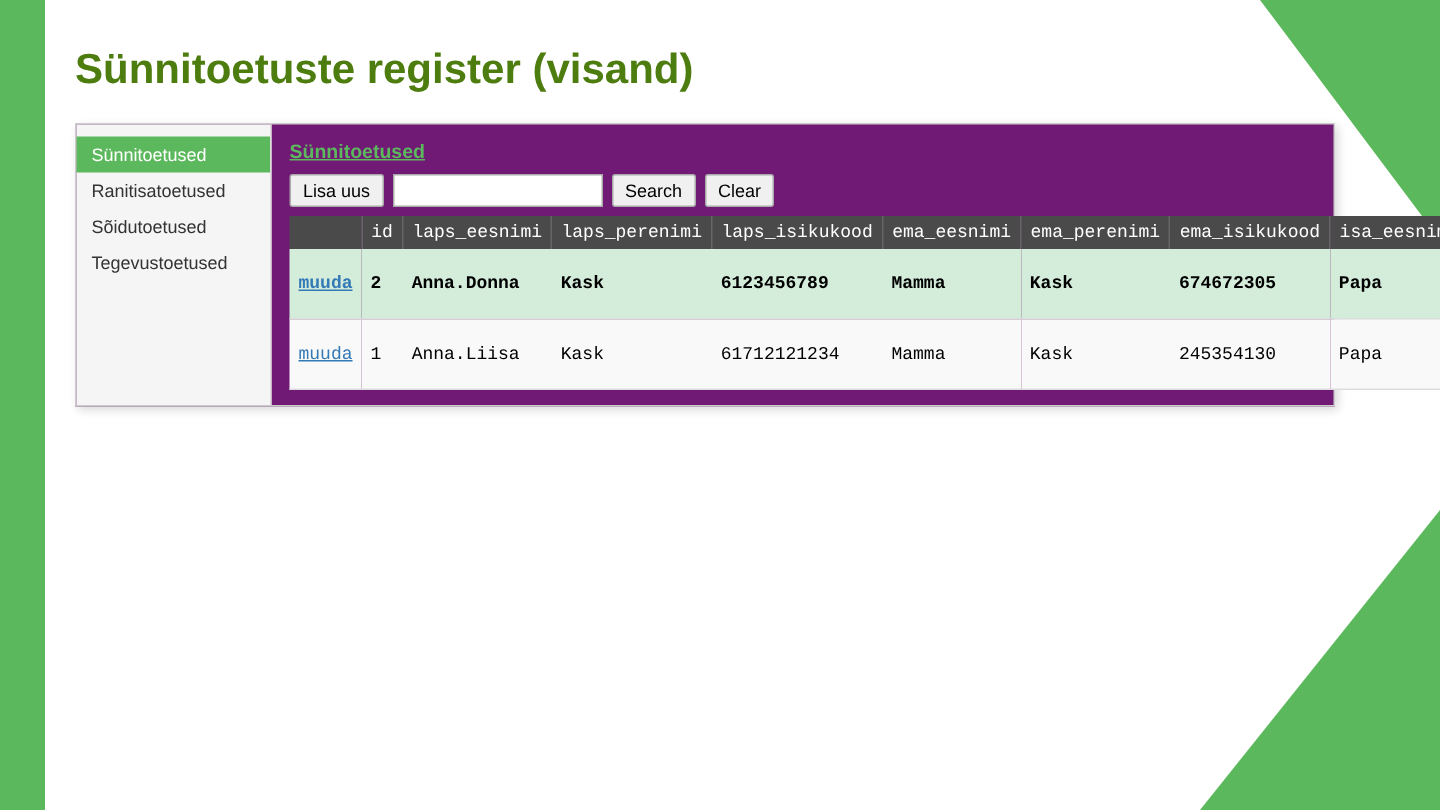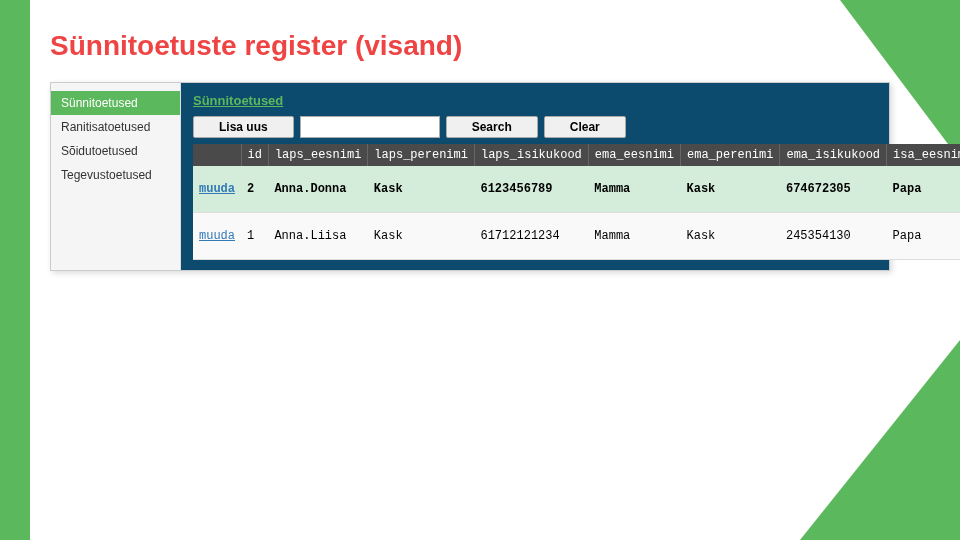--- a/index.html
+++ b/index.html
@@ -45,27 +45,27 @@
 
     .main-content {
       position: relative;
       z-index: 1;
       padding: 30px 50px;
     }
 
     .page-title {
       font-size: 28px;
       font-weight: bold;
-      color: #ef4444;
+      color: #4d7c0f;
       margin-bottom: 20px;
     }
 
     .app-container {
       display: flex;
-      background: #0c4a6e;
+      background: #701a75;
       border: 1px solid #ccc;
       box-shadow: 2px 2px 6px rgba(0,0,0,0.15);
       width: 840px;
     }
 
     
     .sidebar {
       width: 130px;
       background: #f5f5f5;
       border-right: 1px solid #ddd;
@@ -104,27 +104,26 @@
 
     
     .toolbar {
       display: flex;
       align-items: center;
       margin-bottom: 6px;
       gap: 6px;
     }
 
     .btn {
-      padding: 3px 25px;
+      padding: 3px 8px;
       font-size: 12px;
       border: 1px solid #aaa;
       background: #f0f0f0;
       cursor: pointer;
       border-radius: 2px;
-      font-weight: bold;
     }
 
     .search-input {
       padding: 3px 6px;
       font-size: 12px;
       border: 1px solid #aaa;
       width: 140px;
     }
 
     

